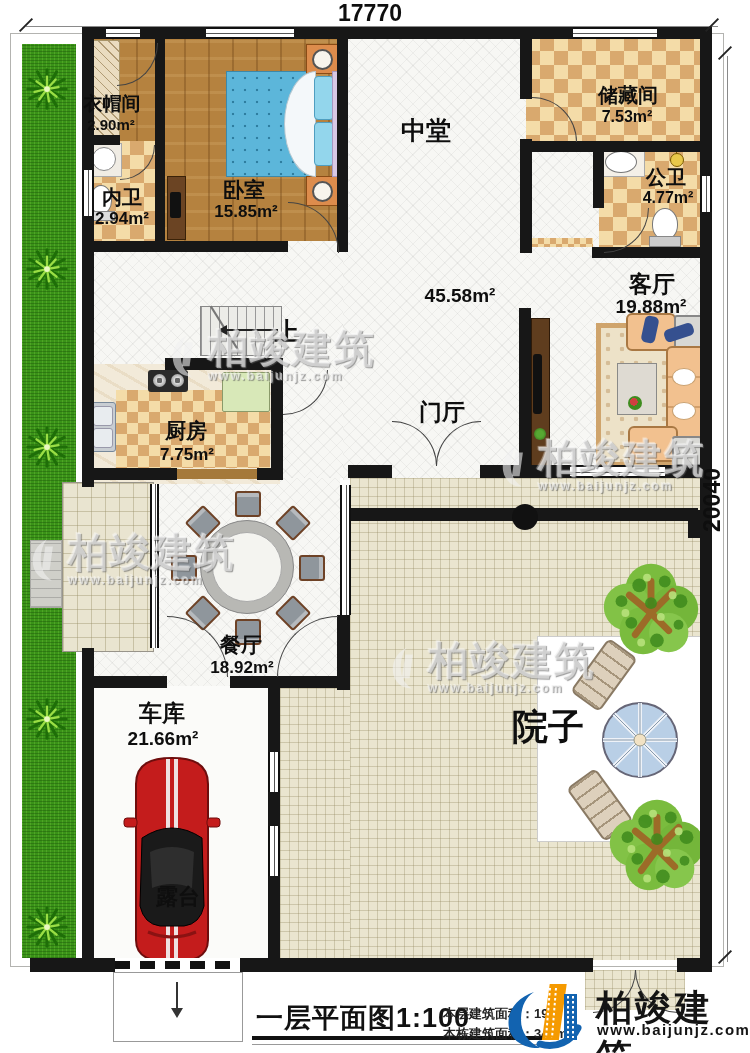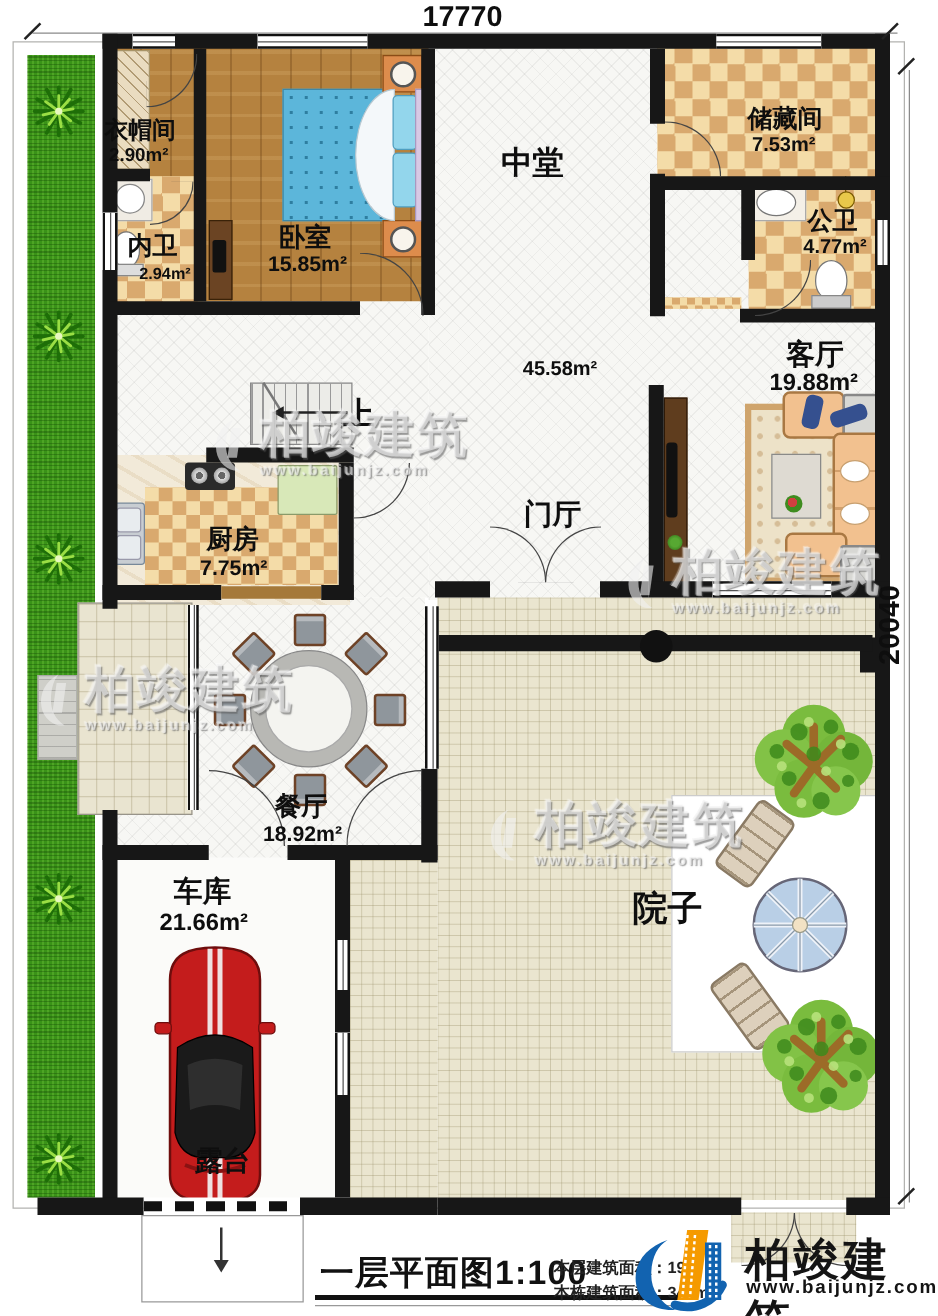--- a/index.html
+++ b/index.html
@@ -331,40 +331,40 @@
   <div class="arc h-bl" style="left:167px;top:616px;width:60px;height:60px;"></div>
   <div class="arc h-br" style="left:277px;top:616px;width:60px;height:60px;"></div>
   <div class="arc h-bl" style="left:392px;top:421px;width:44px;height:44px;"></div>
   <div class="arc h-br" style="left:436px;top:421px;width:44px;height:44px;"></div>
   <div class="arc h-tl" style="left:593px;top:970px;width:42px;height:42px;"></div>
   <div class="arc h-tr" style="left:635px;top:970px;width:42px;height:42px;"></div>
 
   <div class="lbl" style="left:112px;top:104px;font-size:19px;">衣帽间</div>
   <div class="lbl" style="left:111px;top:124px;font-size:15px;">2.90m²</div>
   <div class="lbl" style="left:122px;top:197px;font-size:20px;">内卫</div>
-  <div class="lbl" style="left:132px;top:219px;font-size:13px;">2.94m²</div>
+  <div class="lbl" style="left:122px;top:219px;font-size:17px;">2.94m²</div>
   <div class="lbl" style="left:244px;top:190px;font-size:21px;">卧室</div>
   <div class="lbl" style="left:246px;top:212px;font-size:17px;">15.85m²</div>
   <div class="lbl" style="left:426px;top:130px;font-size:25px;">中堂</div>
-  <div class="lbl" style="left:448px;top:296px;font-size:16px;">45.58m²</div>
+  <div class="lbl" style="left:460px;top:296px;font-size:19px;">45.58m²</div>
   <div class="lbl" style="left:628px;top:95px;font-size:20px;">储藏间</div>
   <div class="lbl" style="left:627px;top:117px;font-size:16px;">7.53m²</div>
   <div class="lbl" style="left:666px;top:177px;font-size:20px;">公卫</div>
   <div class="lbl" style="left:668px;top:198px;font-size:16px;">4.77m²</div>
   <div class="lbl" style="left:652px;top:284px;font-size:23px;">客厅</div>
   <div class="lbl" style="left:651px;top:307px;font-size:19px;">19.88m²</div>
   <div class="lbl" style="left:442px;top:412px;font-size:23px;">门厅</div>
   <div class="lbl" style="left:186px;top:431px;font-size:21px;">厨房</div>
   <div class="lbl" style="left:187px;top:455px;font-size:17px;">7.75m²</div>
   <div class="lbl" style="left:241px;top:645px;font-size:21px;">餐厅</div>
   <div class="lbl" style="left:242px;top:668px;font-size:17px;">18.92m²</div>
   <div class="lbl" style="left:162px;top:713px;font-size:23px;">车库</div>
   <div class="lbl" style="left:163px;top:739px;font-size:19px;">21.66m²</div>
-  <div class="lbl" style="left:534px;top:727px;font-size:28px;">院子</div>
-  <div class="lbl" style="left:178px;top:929px;font-size:22px;z-index:41;">露台</div>
+  <div class="lbl" style="left:548px;top:727px;font-size:36px;">院子</div>
+  <div class="lbl" style="left:178px;top:897px;font-size:22px;z-index:41;">露台</div>
 
   <div class="wm" style="left:168px;top:328px;">
     <svg class="wm-ic" viewBox="0 0 40 56">
         <path d="M22,4 C10,10 4,22 6,34 C8,46 18,53 28,52 C19,46 15,38 15,28 C15,17 18,9 22,4 Z" fill="currentColor"></path>
         <rect x="22" y="12" width="9" height="28" fill="currentColor" transform="skewX(-8)"></rect>
       </svg>
     <div>
         <div class="nm">柏竣建筑</div>
         <div class="url">www.baijunjz.com</div>
       </div>

